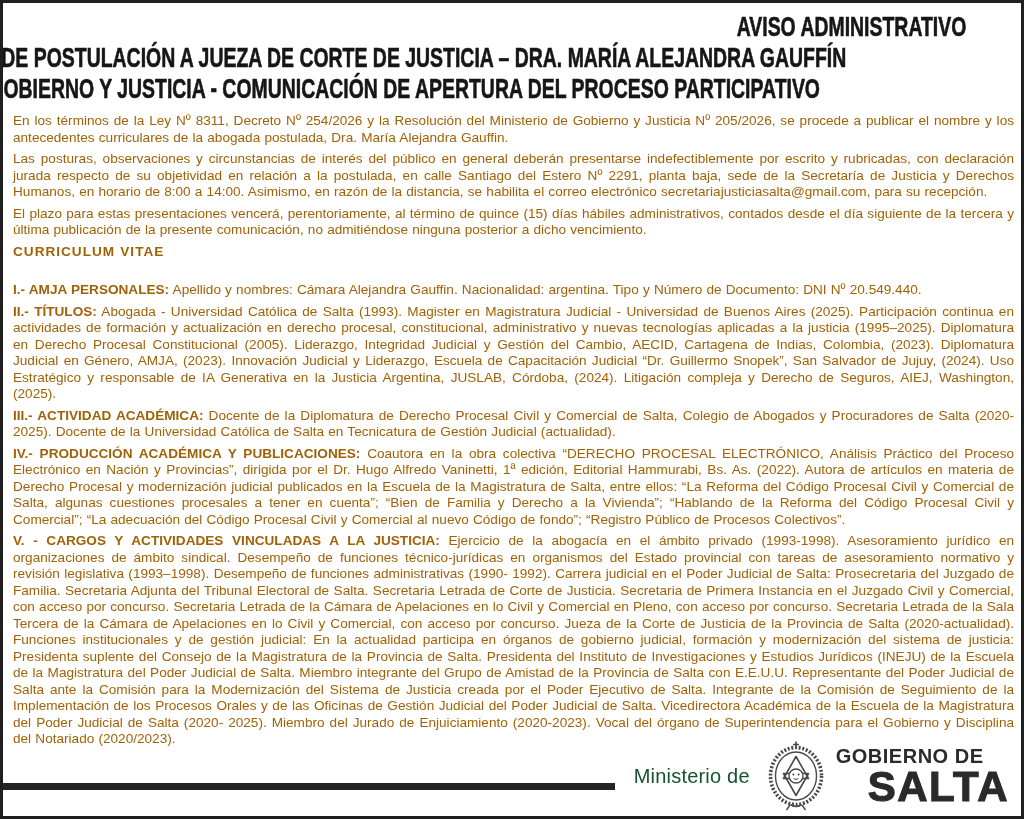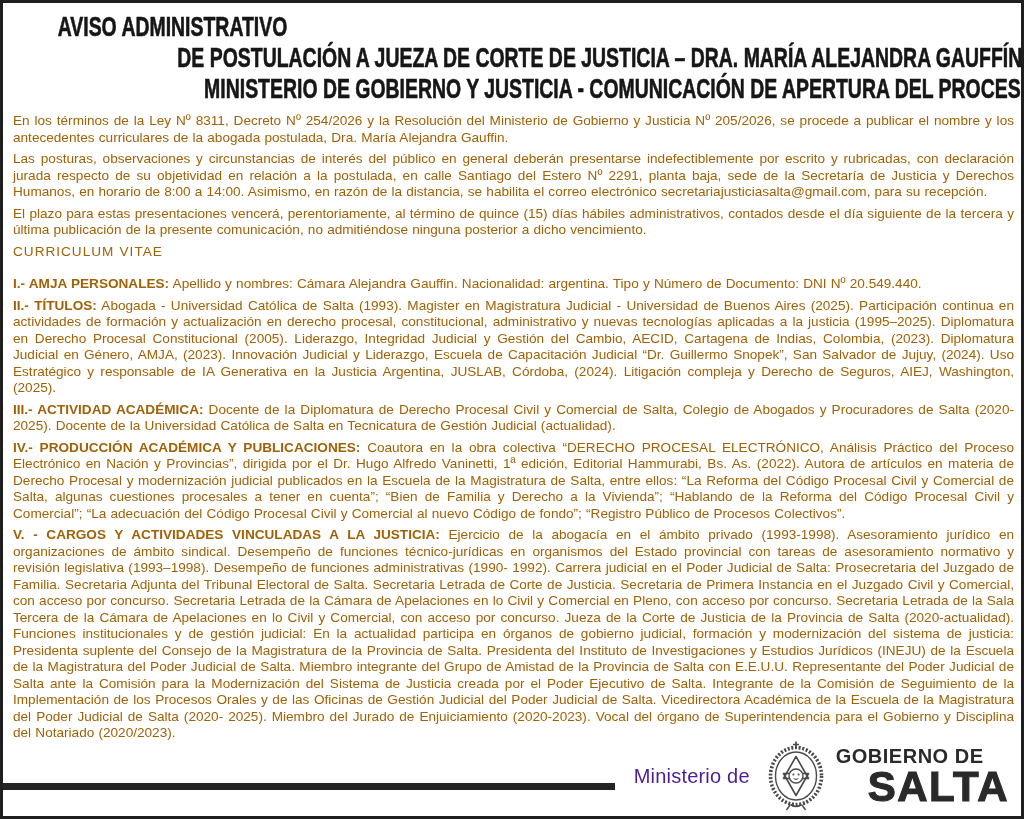--- a/index.html
+++ b/index.html
@@ -12,21 +12,21 @@
     height: 819px;
     background: #ffffff;
     border: 3px solid #1f1f1f;
     padding: 7px 10px 0 10px;
     overflow: hidden;
     color: #1c1c1c;
   }
 
   
   .title-block { margin-top: 2px; margin-bottom: 8px; }
-  .title-line-wrap { display: flex; justify-content: flex-start; overflow: visible; }
+  .title-line-wrap { display: flex; justify-content: flex-end; overflow: visible; }
   .title-line {
     display: inline-block;
     white-space: nowrap;
     font-weight: bold;
     font-size: 27px;
     line-height: 31px;
     color: #161616;
     letter-spacing: 0px;
     transform: scale(0.72, 1.05);
     transform-origin: 50% 50%;
@@ -37,24 +37,24 @@
   .body-text { width: 1001px; }
   .para {
     font-size: 13.6px;
     line-height: 16.5px;
     text-align: justify;
     color: #a16207;
     margin-bottom: 5px;
     word-spacing: 0.4px;
   }
   .cv-heading {
-    font-weight: normal;
+    font-weight: bold;
     letter-spacing: 1px;
     text-align: left;
-    margin-bottom: 16px;
+    margin-bottom: 22px;
   }
   .cv-label { font-weight: bold; }
 
   
   .footer-rule {
     position: absolute;
     left: 0;
     bottom: 26px;
     width: 612px;
     height: 7px;
@@ -65,21 +65,21 @@
     right: 12px;
     bottom: 4px;
     display: flex;
     align-items: center;
     gap: 10px;
   }
   .ministry {
     text-align: right;
     font-size: 20px;
     line-height: 23px;
-    color: #4c1d95;
+    color: #14532d;
     letter-spacing: 0.2px;
     margin-right: 6px;
   }
   .crest { display: block; }
   .gob { display: flex; flex-direction: column; justify-content: space-between; }
   .gob-top {
     font-size: 20px;
     font-weight: bold;
     letter-spacing: 0.5px;
     color: #2a2a2a;

